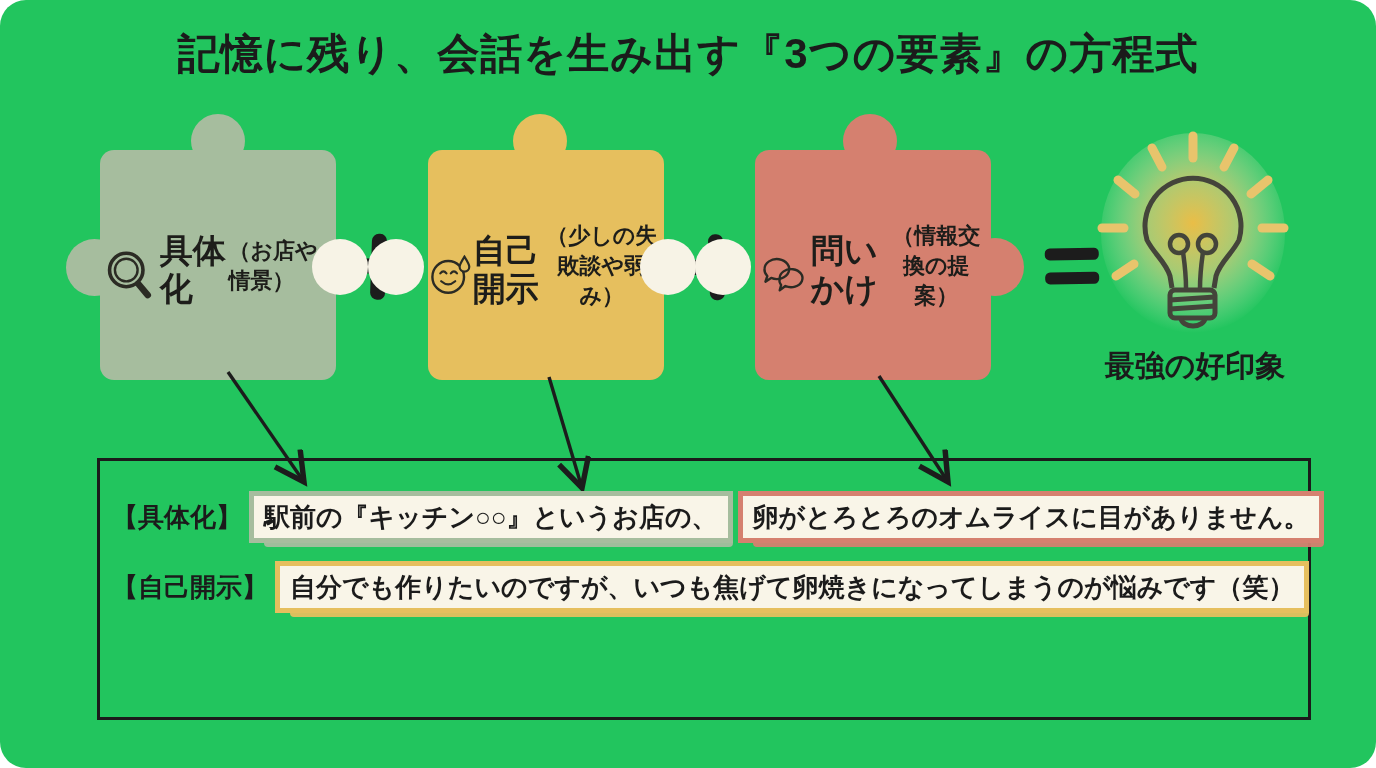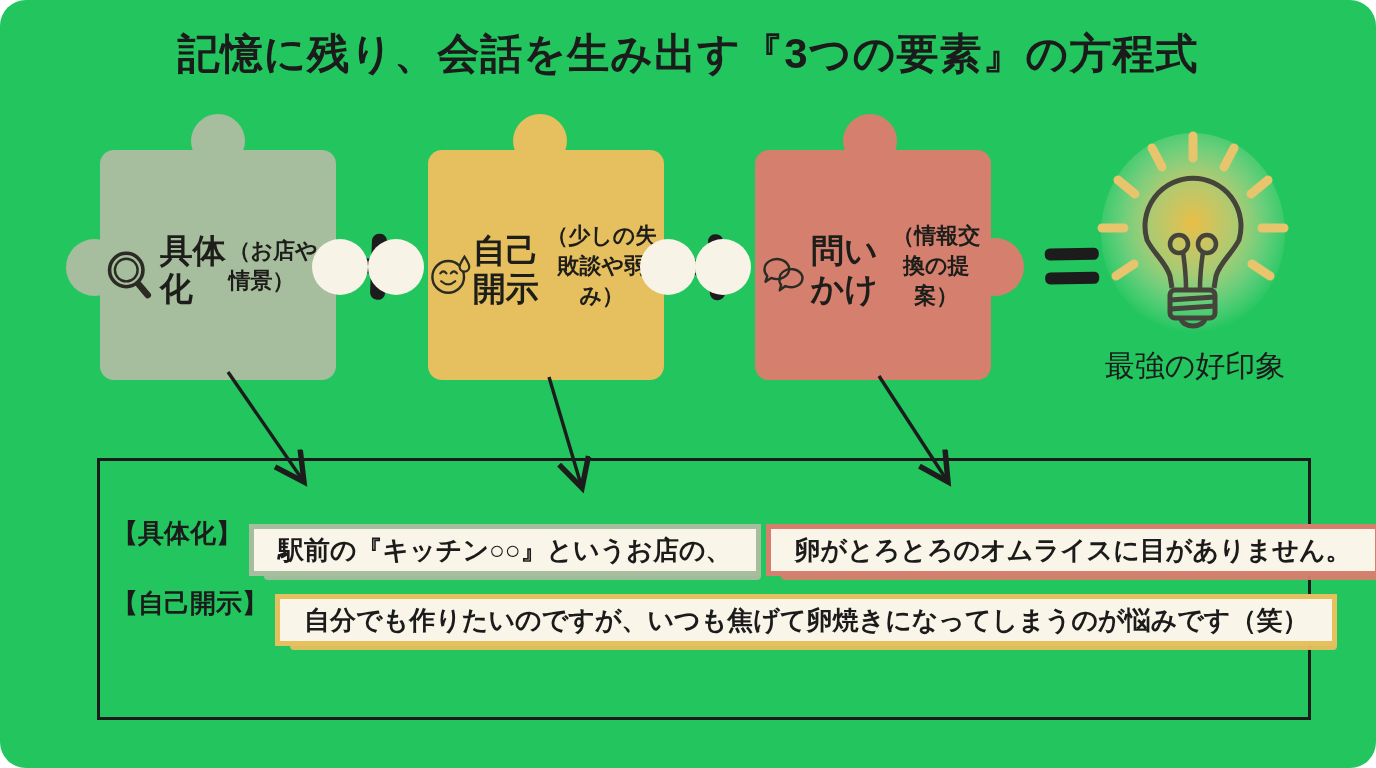--- a/index.html
+++ b/index.html
@@ -30,38 +30,38 @@
   #piece-green  { left:73px;  top:112px; }
   #piece-yellow { left:401px; top:112px; }
   #piece-red    { left:728px; top:112px; }
   
   .op { position:absolute; }
   .bar { position:absolute; background:#1c1c1c; border-radius:7px; }
   
   #bulb-wrap { position:absolute; left:1090px; top:128px; width:210px; height:228px; }
   .result-label {
     position:absolute; left:1085px; top:346px; width:220px; text-align:center;
-    font-size:30px; font-weight:400; color:#1b1b1b;
+    font-size:30px; font-weight:700; color:#1b1b1b;
   }
   
   #arrows { position:absolute; left:0; top:0; width:1376px; height:768px; pointer-events:none; z-index:5; }
   
   .example-box {
     position:absolute; left:97px; top:458px; width:1214px; height:262px;
     border:3px solid #1b1b1b; background:transparent; z-index:4;
   }
   .ex-row { position:absolute; left:112px; display:flex; align-items:center; gap:5px; z-index:6; }
   #row-1 { top:491px; }
   #row-2 { top:561px; }
   #row-3 { top:631px; }
   .ex-label { font-size:26px; font-weight:800; white-space:nowrap; padding-right:2px; }
   .hl {
     position:relative; white-space:nowrap;
     font-size:26px; font-weight:800; line-height:36px;
-    padding:3px 24px; background:#f9f5e8; border-style:solid; border-width:5px;margin-top:33px;
+    padding:3px 10px; background:#f9f5e8; border-style:solid; border-width:5px;
   }
   .hl::after {
     content:""; position:absolute; left:10px; right:-5px; bottom:-9px;
     height:8px; border-radius:5px; opacity:.95;
   }
   .hl-green  { border-color:#a6bd9e; }  .hl-green::after  { background:#a6bd9e; }
   .hl-yellow { border-color:#e6bf5e; }  .hl-yellow::after { background:#e6bf5e; }
   .hl-red    { border-color:#d5806f; }  .hl-red::after    { background:#d5806f; }
 </style>
 </head>

